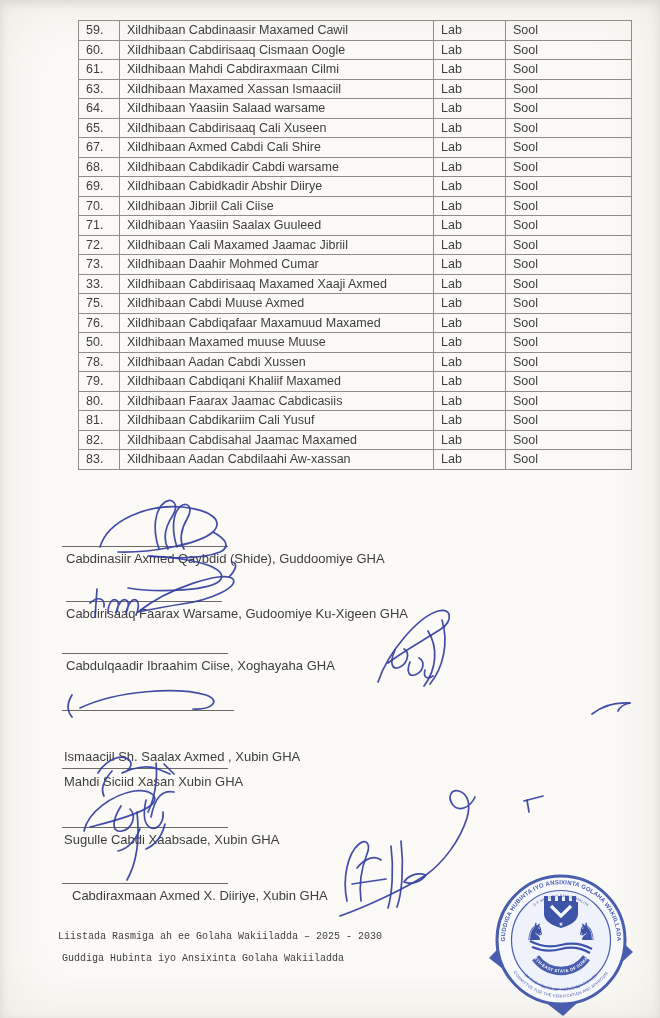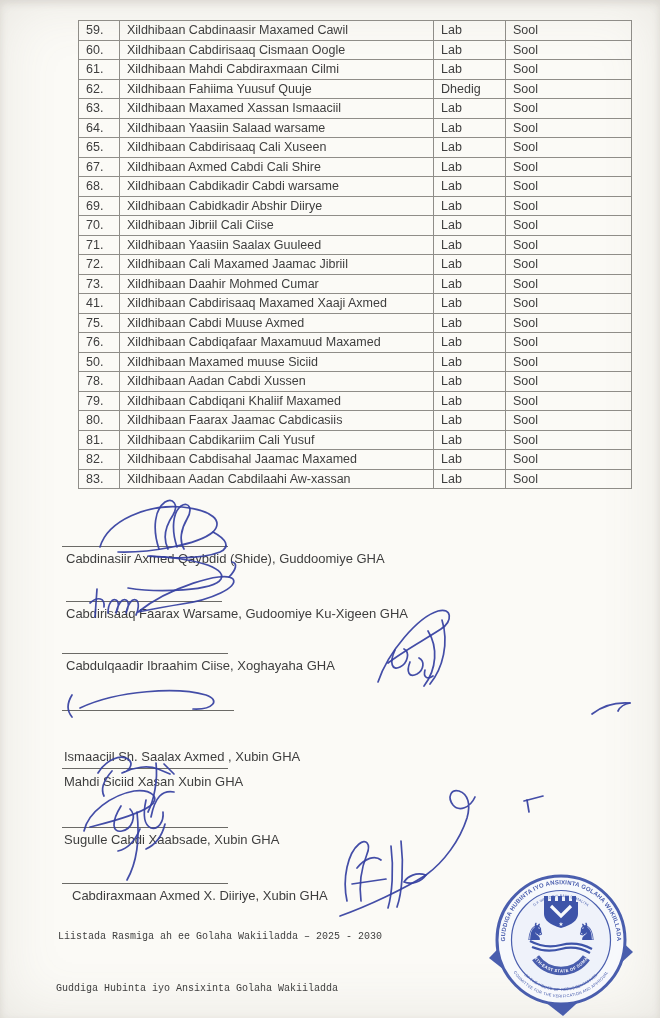--- a/index.html
+++ b/index.html
@@ -64,26 +64,20 @@
       <td class="c-region">Sool</td>
     </tr>
 
     <tr>
       <td class="c-no">61.</td>
       <td class="c-name">Xildhibaan Mahdi Cabdiraxmaan Cilmi</td>
       <td class="c-gender">Lab</td>
       <td class="c-region">Sool</td>
     </tr>
 
-    <tr>
-      <td class="c-no">62.</td>
-      <td class="c-name">Xildhibaan Fahiima Yuusuf Quuje</td>
-      <td class="c-gender">Dhedig</td>
-      <td class="c-region">Sool</td>
-    </tr>
 
     <tr>
       <td class="c-no">63.</td>
       <td class="c-name">Xildhibaan Maxamed Xassan Ismaaciil</td>
       <td class="c-gender">Lab</td>
       <td class="c-region">Sool</td>
     </tr>
 
     <tr>
       <td class="c-no">64.</td>
@@ -143,21 +137,21 @@
     </tr>
 
     <tr>
       <td class="c-no">73.</td>
       <td class="c-name">Xildhibaan Daahir Mohmed Cumar</td>
       <td class="c-gender">Lab</td>
       <td class="c-region">Sool</td>
     </tr>
 
     <tr>
-      <td class="c-no">41.</td>
+      <td class="c-no">33.</td>
       <td class="c-name">Xildhibaan Cabdirisaaq Maxamed Xaaji Axmed</td>
       <td class="c-gender">Lab</td>
       <td class="c-region">Sool</td>
     </tr>
 
     <tr>
       <td class="c-no">75.</td>
       <td class="c-name">Xildhibaan Cabdi Muuse Axmed</td>
       <td class="c-gender">Lab</td>
       <td class="c-region">Sool</td>
@@ -165,21 +159,21 @@
 
     <tr>
       <td class="c-no">76.</td>
       <td class="c-name">Xildhibaan Cabdiqafaar Maxamuud Maxamed</td>
       <td class="c-gender">Lab</td>
       <td class="c-region">Sool</td>
     </tr>
 
     <tr>
       <td class="c-no">50.</td>
-      <td class="c-name">Xildhibaan Maxamed muuse Siciid</td>
+      <td class="c-name">Xildhibaan Maxamed muuse Muuse</td>
       <td class="c-gender">Lab</td>
       <td class="c-region">Sool</td>
     </tr>
 
     <tr>
       <td class="c-no">78.</td>
       <td class="c-name">Xildhibaan Aadan Cabdi Xussen</td>
       <td class="c-gender">Lab</td>
       <td class="c-region">Sool</td>
     </tr>
@@ -236,21 +230,21 @@
   <div class="sigline" style="left:62px;top:768px;width:166px;"></div>
   <div class="siglabel" style="left:64px;top:774px;">Mahdi Siciid Xasan Xubin GHA</div>
 
   <div class="sigline" style="left:62px;top:827px;width:166px;"></div>
   <div class="siglabel" style="left:64px;top:832px;">Sugulle Cabdi Xaabsade, Xubin GHA</div>
 
   <div class="sigline" style="left:62px;top:883px;width:166px;"></div>
   <div class="siglabel" style="left:64px;top:888px;margin-left:8px;">Cabdiraxmaan Axmed X. Diiriye, Xubin GHA</div>
 
   <div class="footnote" style="left:58px;top:931px;">Liistada Rasmiga ah ee Golaha Wakiiladda – 2025 - 2030</div>
-  <div class="footnote" style="left:56px;top:953px;margin-top:30px;">Guddiga Hubinta iyo Ansixinta Golaha Wakiiladda</div>
+  <div class="footnote" style="left:62px;top:953px;">Guddiga Hubinta iyo Ansixinta Golaha Wakiiladda</div>
 
   <svg class="inkoverlay" viewBox="0 0 660 1018">
 
     <g>
       <path d="M100,547 C108,520 148,504 182,507 C212,510 224,521 213,532 C198,545 148,553 118,552"></path>
       <path d="M159,549 C152,528 155,509 165,502 C173,497 179,505 173,515 C165,527 163,539 168,549"></path>
       <path d="M177,547 C171,529 173,512 181,506 C189,501 193,509 187,519 C181,529 179,541 184,549"></path>
       <path d="M213,532 C226,539 231,547 220,552 C200,560 168,558 148,556"></path>
       <path d="M150,556 C192,558 227,567 221,579 C214,591 158,593 128,588"></path>
     </g>

